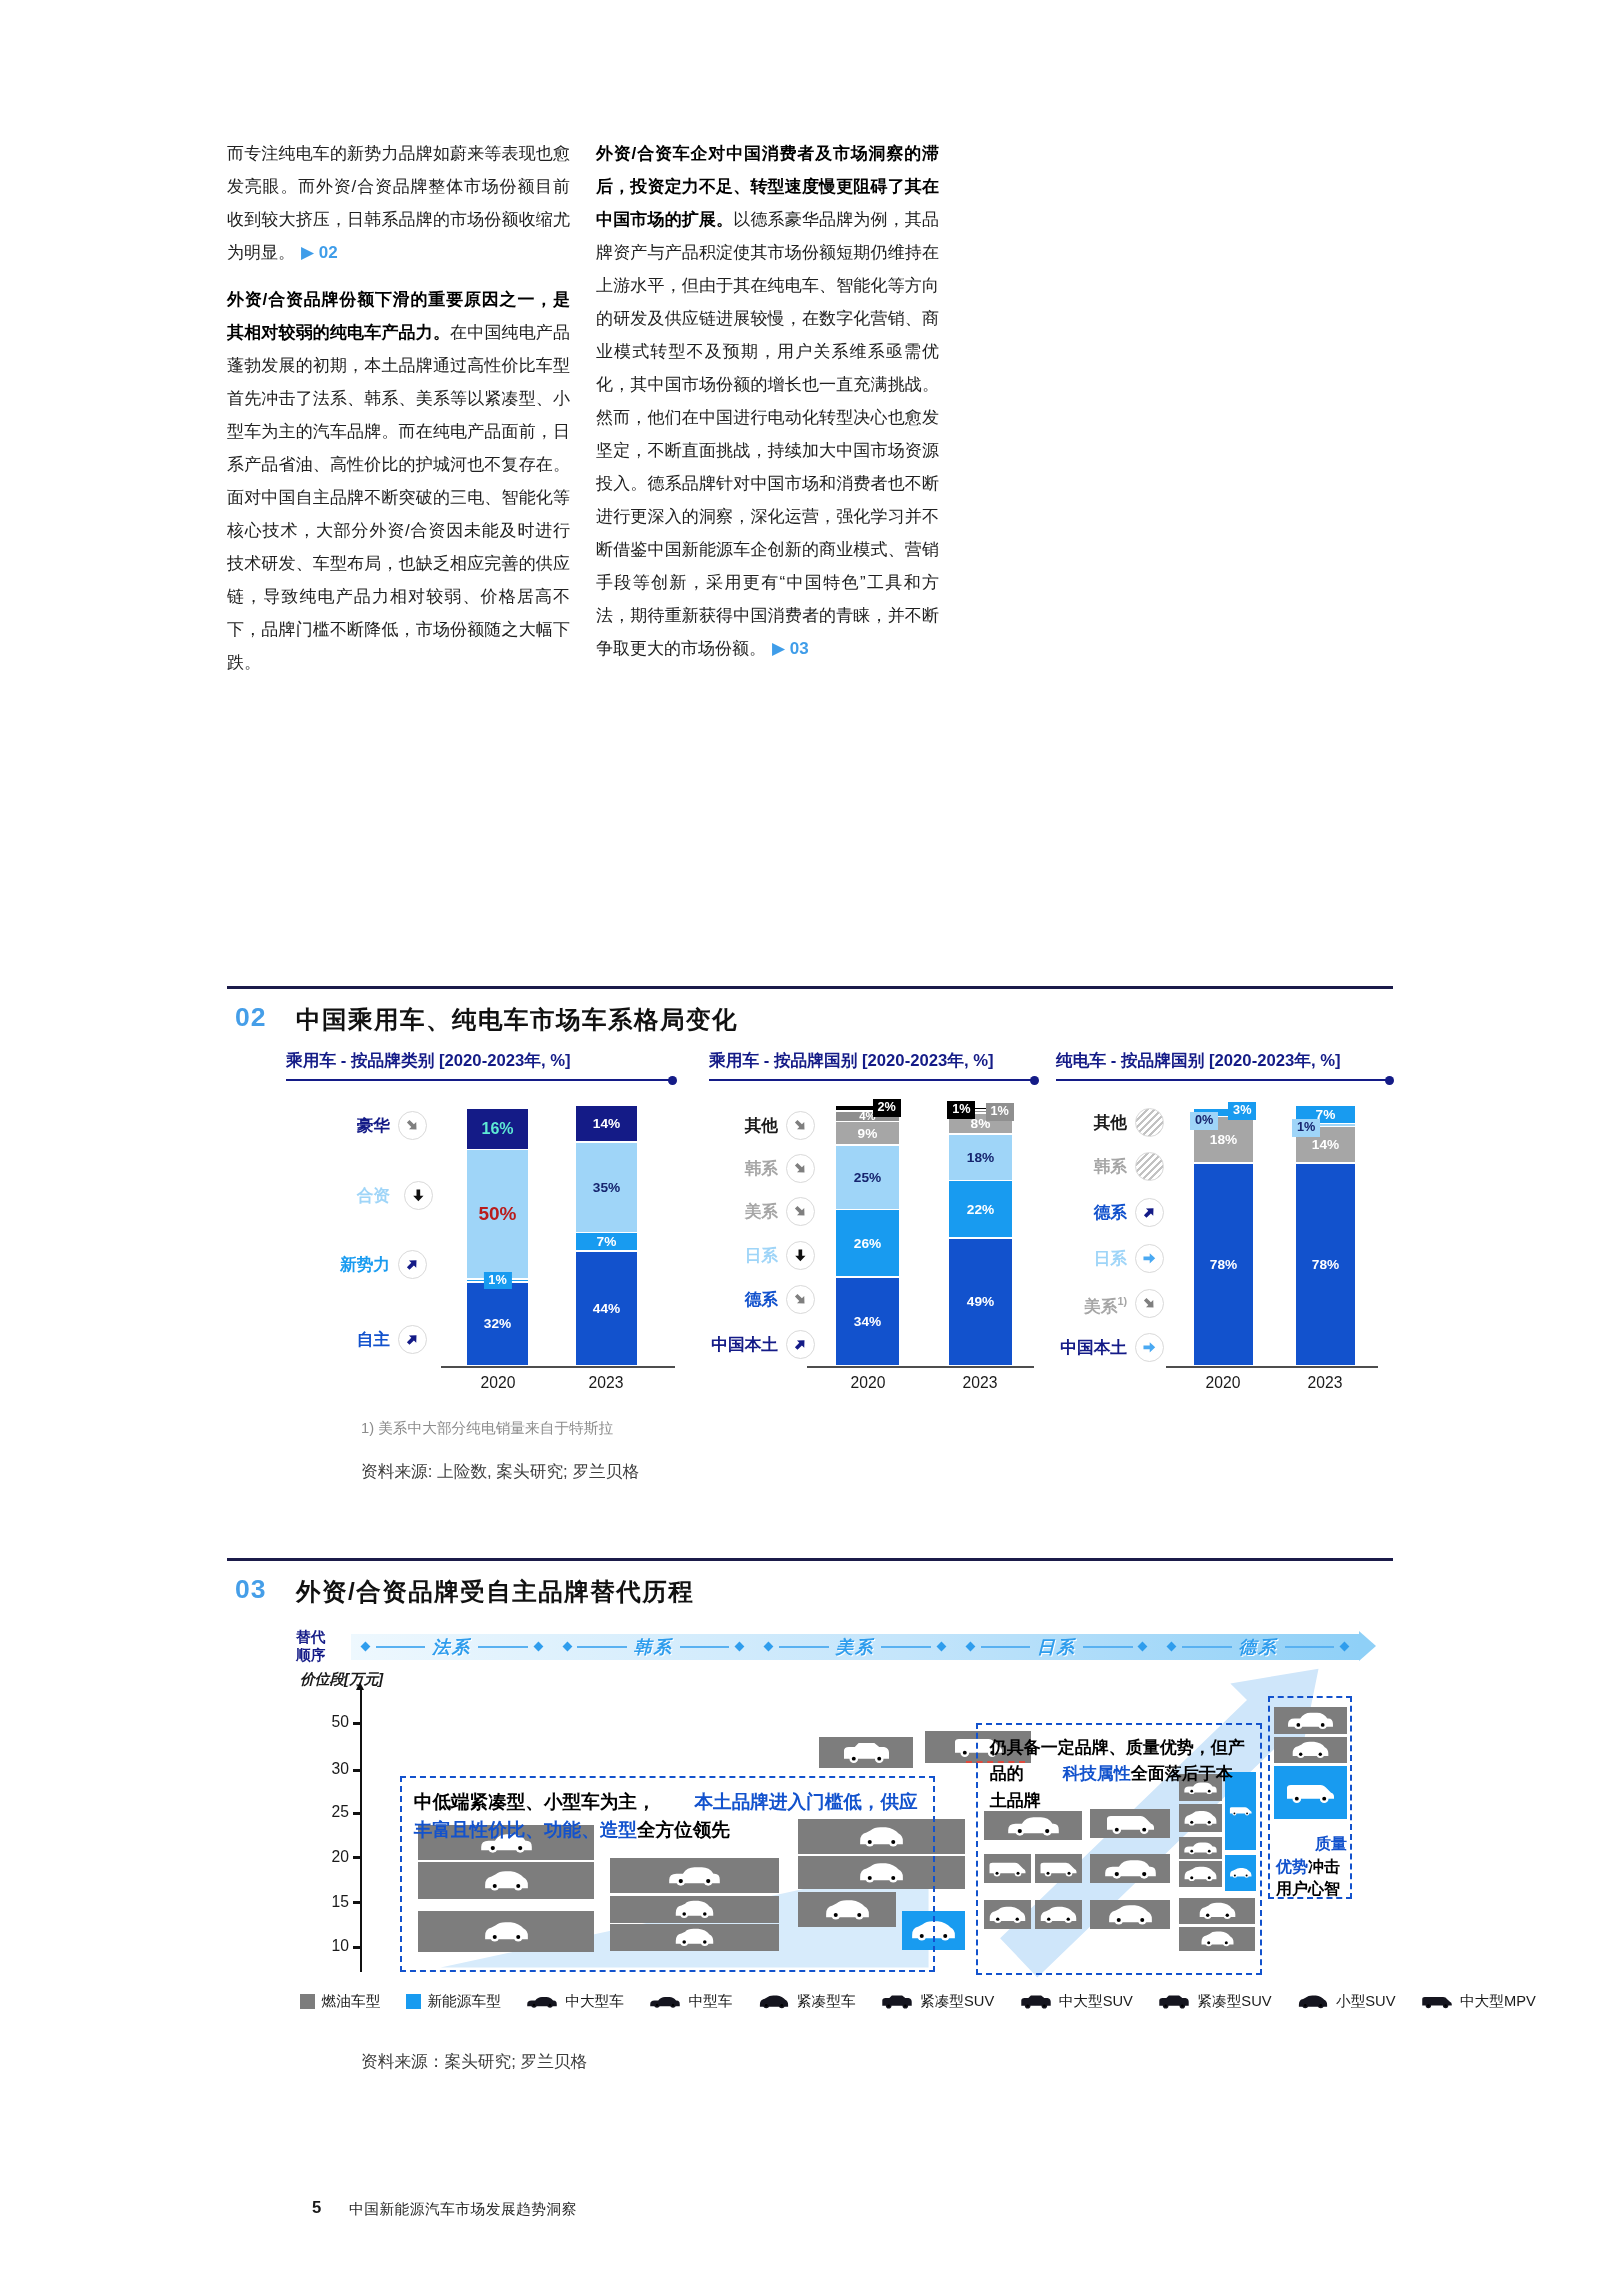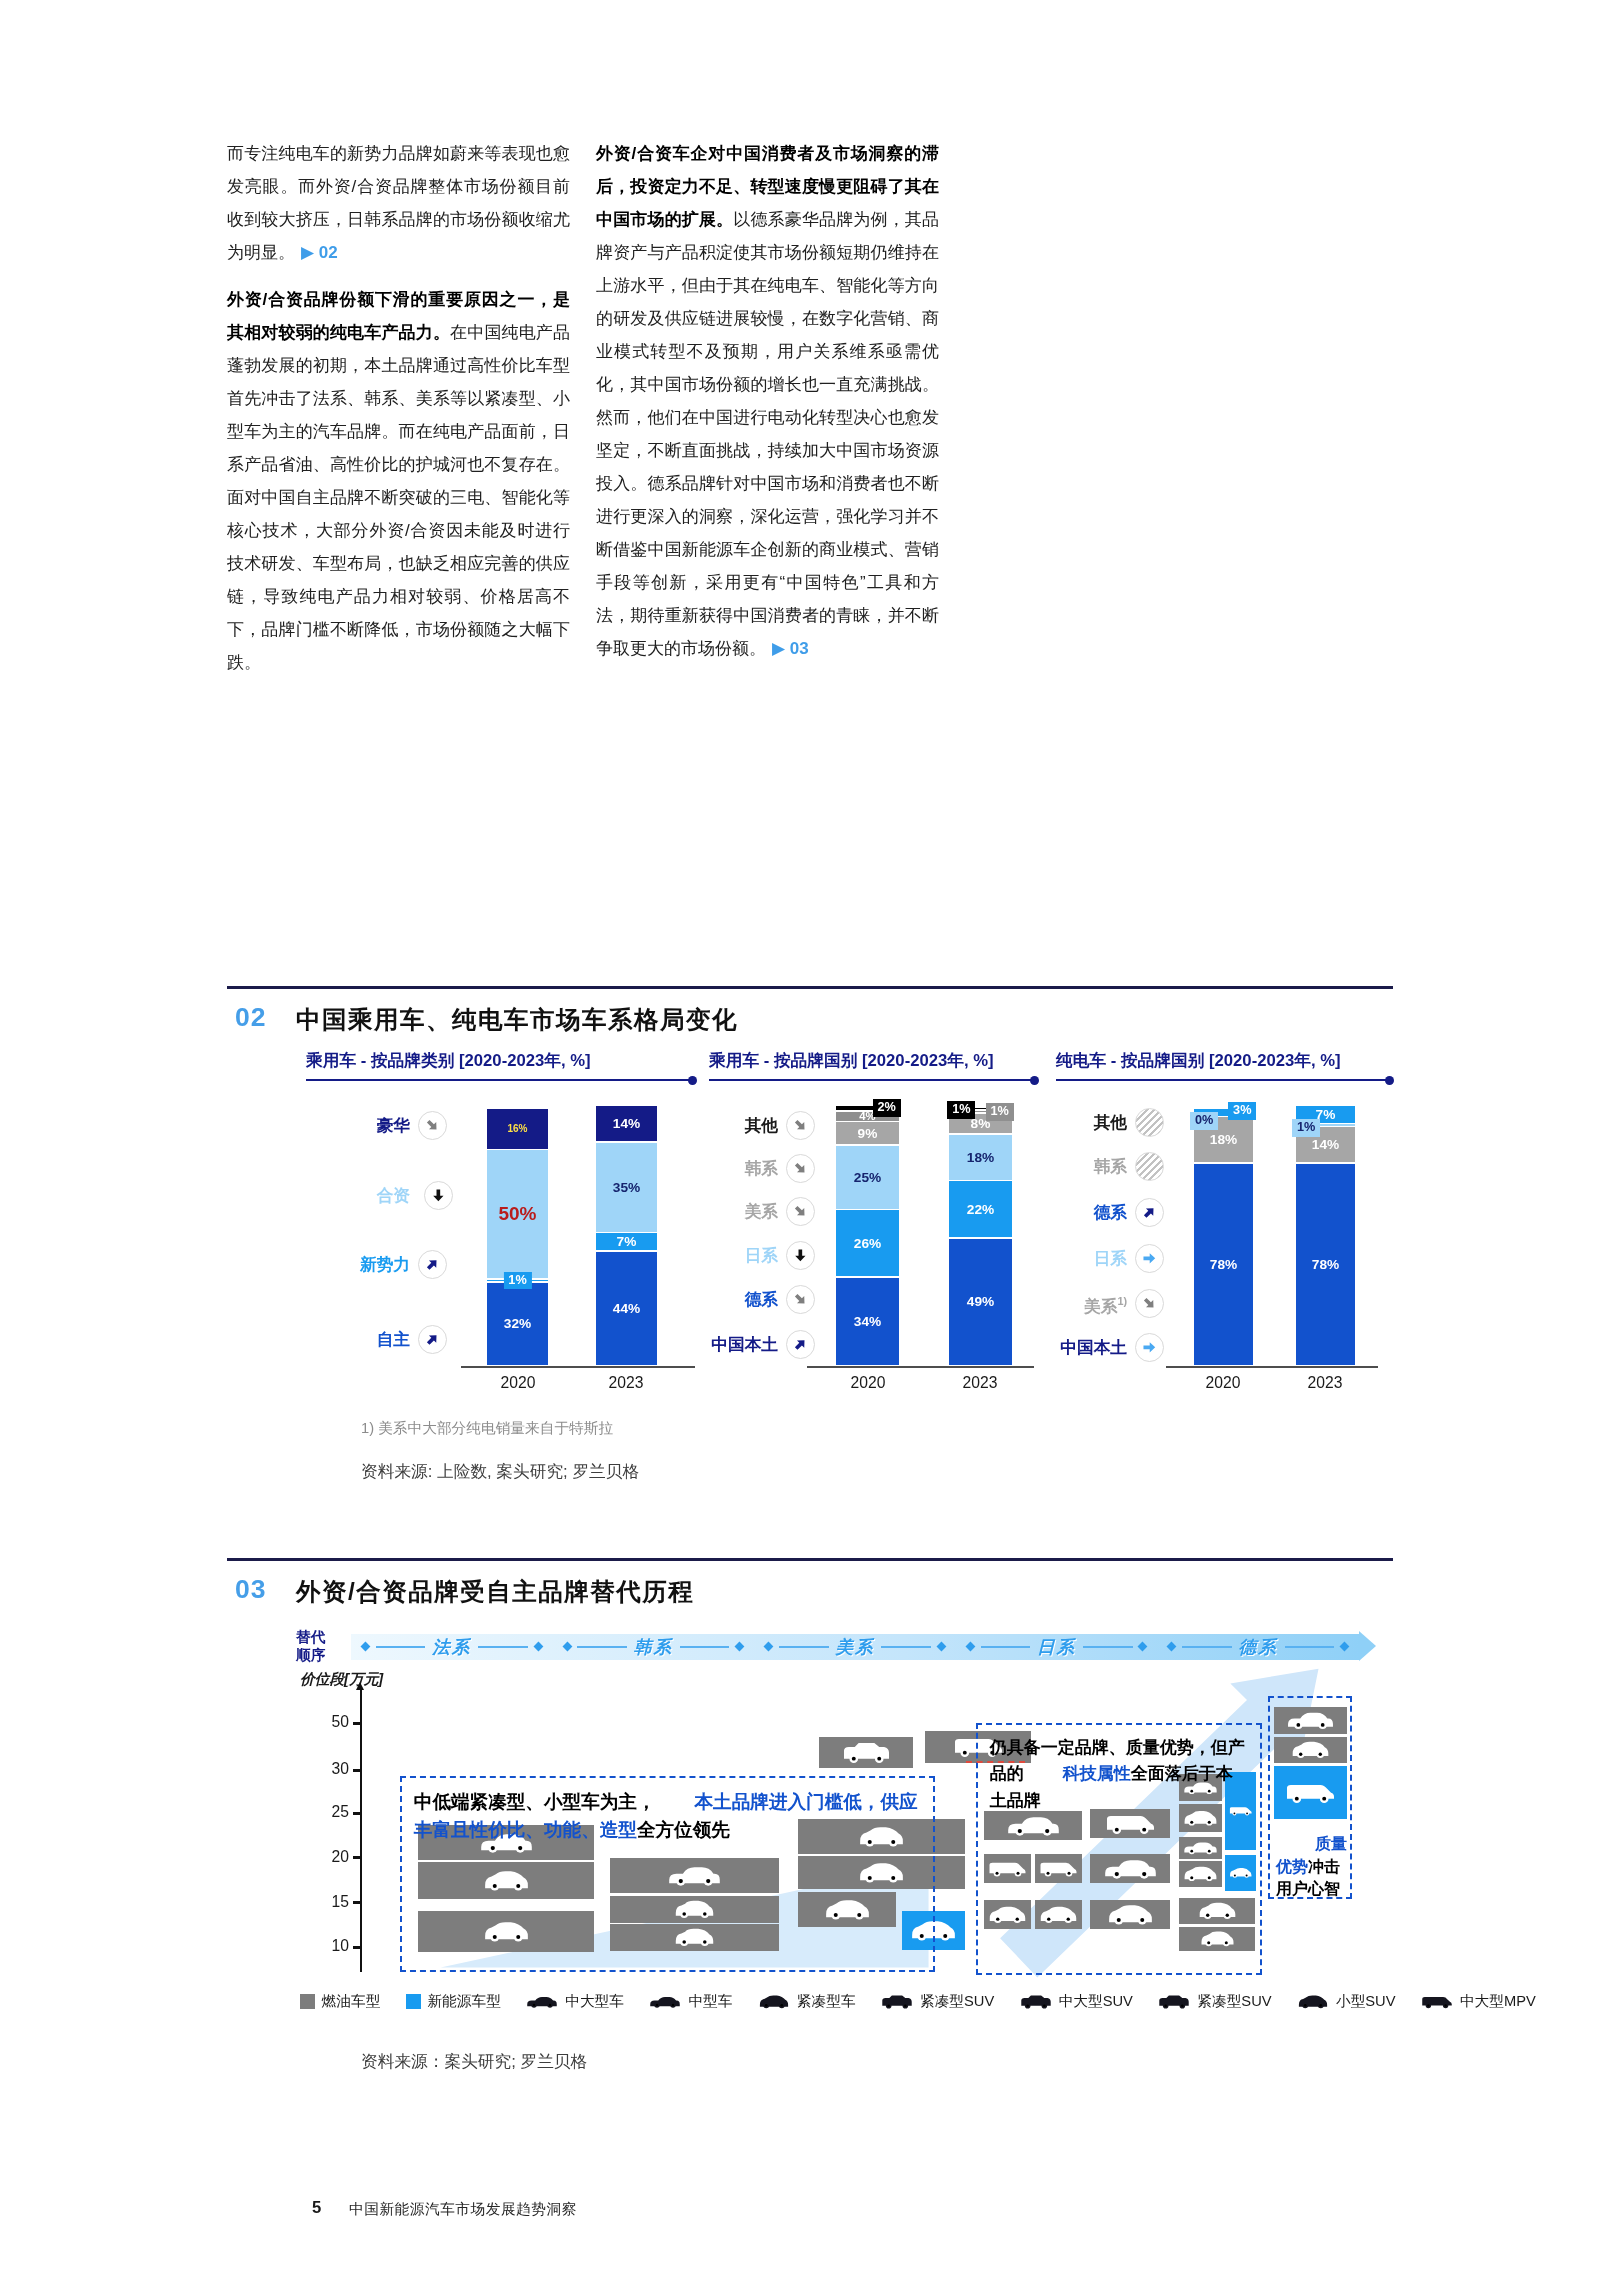--- a/index.html
+++ b/index.html
@@ -110,21 +110,21 @@
     <p><strong>外资/合资品牌份额下滑的重要原因之一，是其相对较弱的纯电车产品力。</strong><span>在中国纯电产品蓬勃发展的初期，本土品牌通过高性价比车型首先冲击了法系、韩系、美系等以紧凑型、小型车为主的汽车品牌。而在纯电产品面前，日系产品省油、高性价比的护城河也不复存在。面对中国自主品牌不断突破的三电、智能化等核心技术，大部分外资/合资因未能及时进行技术研发、车型布局，也缺乏相应完善的供应链，导致纯电产品力相对较弱、价格居高不下，品牌门槛不断降低，市场份额随之大幅下跌。</span></p>
   </div>
   <div class="col" style="left:596px;top:137px">
     <p><strong>外资/合资车企对中国消费者及市场洞察的滞后，投资定力不足、转型速度慢更阻碍了其在中国市场的扩展。</strong><span>以德系豪华品牌为例，其品牌资产与产品积淀使其市场份额短期仍维持在上游水平，但由于其在纯电车、智能化等方向的研发及供应链进展较慢，在数字化营销、商业模式转型不及预期，用户关系维系亟需优化，其中国市场份额的增长也一直充满挑战。然而，他们在中国进行电动化转型决心也愈发坚定，不断直面挑战，持续加大中国市场资源投入。德系品牌针对中国市场和消费者也不断进行更深入的洞察，深化运营，强化学习并不断借鉴中国新能源车企创新的商业模式、营销手段等创新，采用更有“中国特色”工具和方法，期待重新获得中国消费者的青睐，并不断争取更大的市场份额。</span><span class="ref">▶ 03</span></p>
   </div>
 
   <div class="rule" style="left:227px;top:986px"></div>
   <div class="fig-num" style="left:235px;top:1002px">02</div>
   <div class="fig-title" style="left:296px;top:1003px">中国乘用车、纯电车市场车系格局变化</div>
 
-  <div class="panel" id="panel-0" style="left: 306px; width: 389px;">
+  <div class="panel" id="panel-0" style="left: 286px; width: 389px;">
       <div class="panel-header">乘用车 - 按品牌类别 [2020-2023年, %]</div>
       <div class="legend-row" style="top: 62px; left: 0px;">
         <span class="legend-label" style="width: 104px; color: rgb(20, 27, 135);">豪华</span>
         <span class="acircle">
           <svg width="14.7" height="14.7" style="color: rgb(127, 127, 127); transform: rotate(45deg);" viewBox="0 0 15 15">
             <use href="#i-arrow"></use>
           </svg>
         </span>
       </div>
       <div class="legend-row" style="top: 132px; left: 0px; gap: 6px;">
@@ -146,21 +146,21 @@
       <div class="legend-row" style="top: 276px; left: 0px;">
         <span class="legend-label" style="width: 104px; color: rgb(18, 82, 205);">自主</span>
         <span class="acircle">
           <svg width="14.7" height="14.7" style="color: rgb(20, 27, 135); transform: rotate(-45deg);" viewBox="0 0 15 15">
             <use href="#i-arrow"></use>
           </svg>
         </span>
       </div>
       <div class="bar" style="left: 181px; width: 61px;">
         <div class="seg" style="height: 40px; margin-bottom: 1.5px; background: rgb(20, 27, 135);">
-          <span style="font-size: 10px; color: #fde047;">16%</span>
+          <span style="font-size: 16px; color: #5eead4;">16%</span>
         </div>
         <div class="seg" style="height: 128px; margin-bottom: 1.5px; background: rgb(159, 213, 248);">
           <span style="font-size: 19px; color: #b91c1c;">50%</span>
         </div>
         <div class="seg" style="height: 1.5px; margin-bottom: 1.5px; background: rgb(24, 155, 240);"></div>
         <div class="chip" style="background: rgb(24, 155, 240); color: rgb(255, 255, 255); left: 50%; transform: translateX(-50%); top: 163px;">1%</div>
         <div class="seg" style="height: 82px; margin-bottom: 1.5px; background: rgb(18, 82, 205);">
           <span style="font-size: 13.7px; color: rgb(255, 255, 255);">32%</span>
         </div>
       </div>

